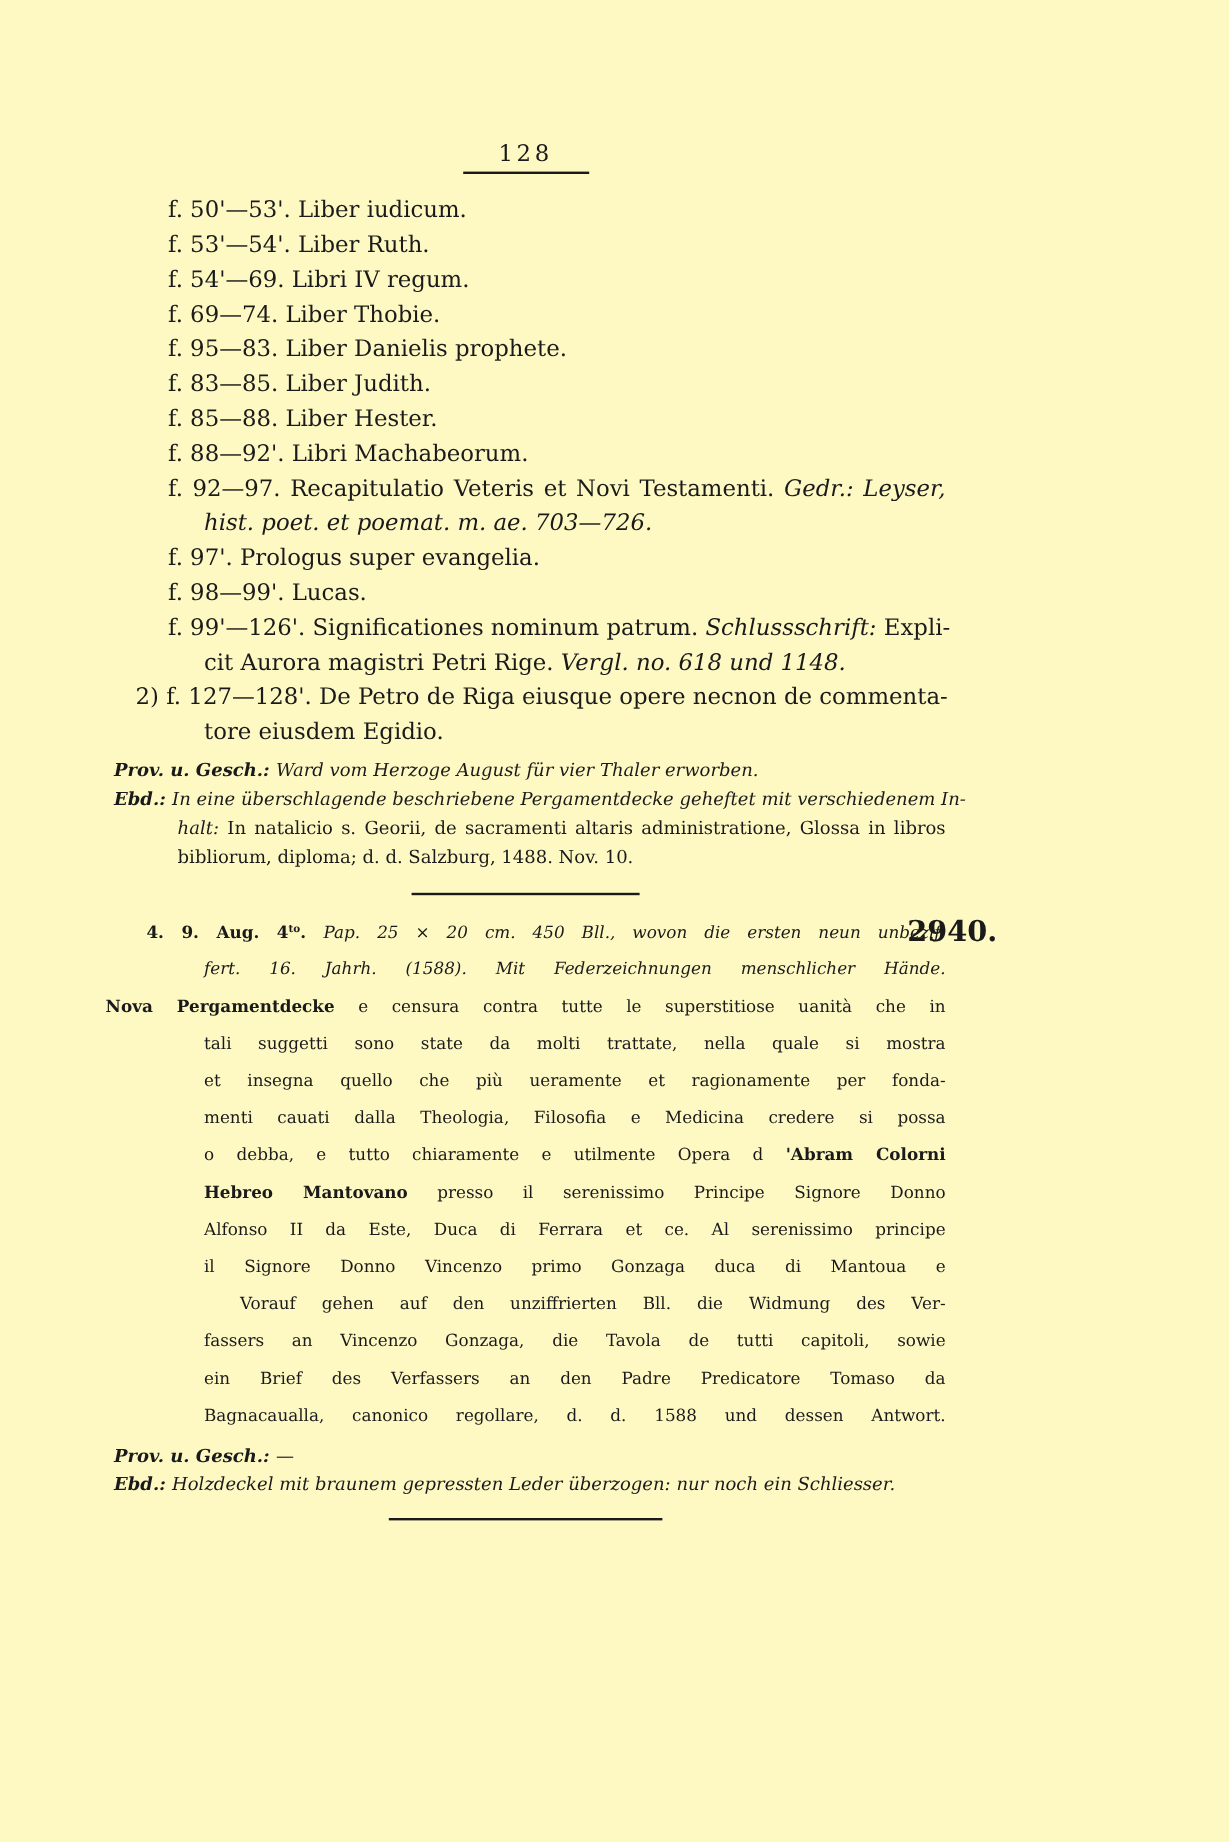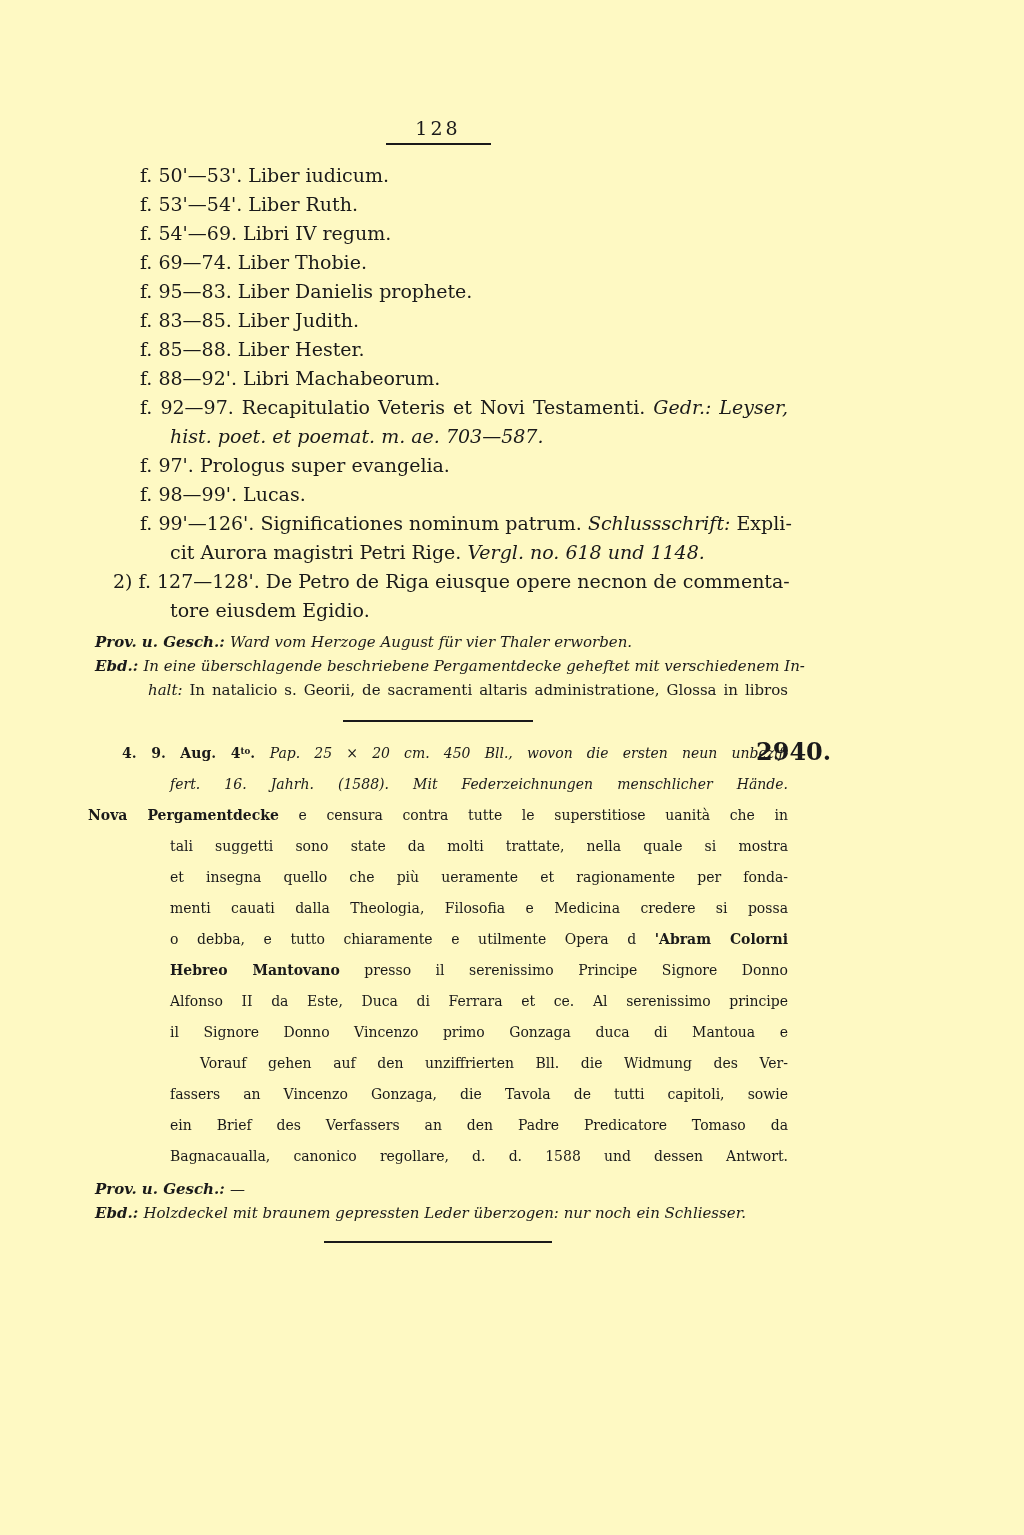--- a/index.html
+++ b/index.html
@@ -94,32 +94,33 @@
       <div class="e1-lines" id="e1-lines">
           <div class="line ind-list"><span>f. 50'—53'. Liber iudicum.</span></div>
           <div class="line ind-list"><span>f. 53'—54'. Liber Ruth.</span></div>
           <div class="line ind-list"><span>f. 54'—69. Libri IV regum.</span></div>
           <div class="line ind-list"><span>f. 69—74. Liber Thobie.</span></div>
           <div class="line ind-list"><span>f. 95—83. Liber Danielis prophete.</span></div>
           <div class="line ind-list"><span>f. 83—85. Liber Judith.</span></div>
           <div class="line ind-list"><span>f. 85—88. Liber Hester.</span></div>
           <div class="line ind-list"><span>f. 88—92'. Libri Machabeorum.</span></div>
           <div class="line ind-list just"><span>f. 92—97. Recapitulatio Veteris et Novi Testamenti. </span><span class="seg-i">Gedr.: Leyser,</span></div>
-          <div class="line ind-cont"><span class="seg-i">hist. poet. et poemat. m. ae. 703—587.</span></div>
+          <div class="line ind-cont"><span class="seg-i">hist. poet. et poemat. m. ae. 703—726.</span></div>
           <div class="line ind-list"><span>f. 97'. Prologus super evangelia.</span></div>
           <div class="line ind-list"><span>f. 98—99'. Lucas.</span></div>
           <div class="line ind-list just"><span>f. 99'—126'. Significationes nominum patrum. </span><span class="seg-i">Schlussschrift:</span><span> Expli-</span></div>
           <div class="line ind-cont"><span>cit Aurora magistri Petri Rige. </span><span class="seg-i">Vergl. no. 618 und 1148.</span></div>
           <div class="line ind-item2 just"><span>2) f. 127—128'. De Petro de Riga eiusque opere necnon de commenta-</span></div>
           <div class="line ind-cont"><span>tore eiusdem Egidio.</span></div>
         </div>
       <div class="notes" id="e1-notes">
           <div class="line ind-note"><span class="seg-bi">Prov. u. Gesch.: </span><span class="seg-i">Ward vom Herzoge August für vier Thaler erworben.</span></div>
           <div class="line ind-note just"><span class="seg-bi">Ebd.: </span><span class="seg-i">In eine überschlagende beschriebene Pergamentdecke geheftet mit verschiedenem In-</span></div>
           <div class="line ind-notecont just"><span class="seg-i">halt:</span><span> In natalicio s. Georii, de sacramenti altaris administratione, Glossa in libros</span></div>
+          <div class="line ind-notecont"><span>bibliorum, diploma; d. d. Salzburg, 1488. Nov. 10.</span></div>
         </div>
     </div>
 
     <hr class="sep sep-mid">
 
     <div class="entry e2">
       <div class="margin-num">2940.</div>
       <div class="e2-lines" id="e2-lines">
           <div class="line ind-head just"><span class="seg-b">4. 9. Aug. 4</span><span class="seg-bsup">to</span><span class="seg-b">. </span><span class="seg-i">Pap. 25 × 20 cm. 450 Bll., wovon die ersten neun unbezif-</span></div>
           <div class="line ind-hang just"><span class="seg-i">fert. 16. Jahrh. (1588). Mit Federzeichnungen menschlicher Hände.</span></div>

